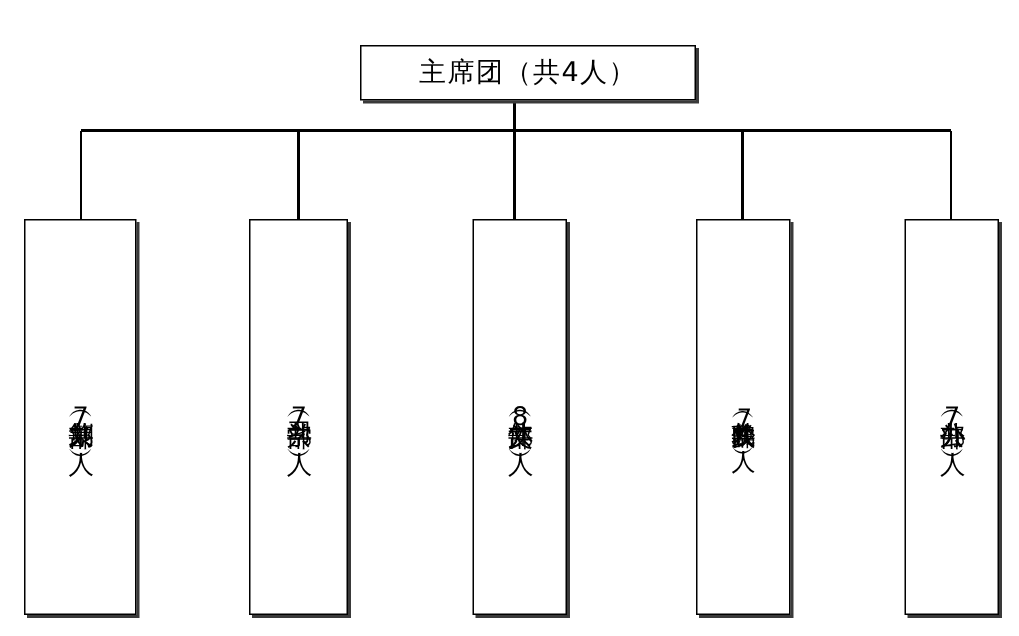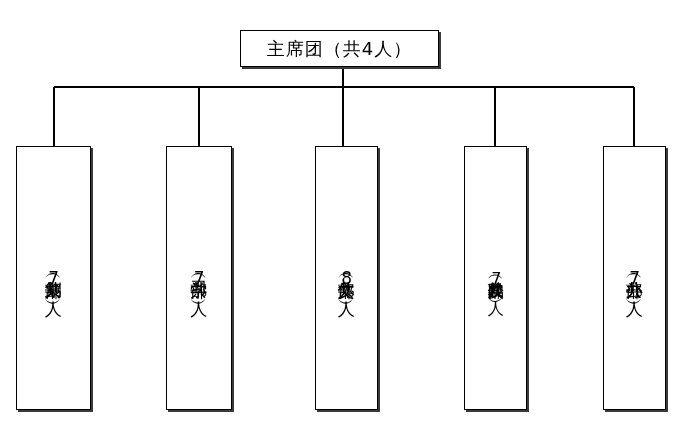--- a/index.html
+++ b/index.html
@@ -84,21 +84,21 @@
       <line x1="343" y1="68" x2="343" y2="87"></line>
       <line x1="54" y1="87" x2="634" y2="87"></line>
       <line x1="54" y1="87" x2="54" y2="146"></line>
       <line x1="199" y1="87" x2="199" y2="146"></line>
       <line x1="343" y1="87" x2="343" y2="146"></line>
       <line x1="495" y1="87" x2="495" y2="146"></line>
       <line x1="634" y1="87" x2="634" y2="146"></line>
     </g>
   </svg>
 
-  <div class="node node-root" style="left:240px; top:30px; width:199px; height:37px;">
+  <div class="node node-root" style="left:240px; top:30px; width:224px; height:37px;">
     <span class="root-label">主席团（共4人）</span>
   </div>
 
   <div class="node node-child" style="left:16px; top:146px; width:75px; height:264px;">
     <span class="child-label">策划部（共7人）</span>
   </div>
 
   <div class="node node-child" style="left:166px; top:146px; width:66px; height:264px;">
     <span class="child-label">学习部（共7人）</span>
   </div>

